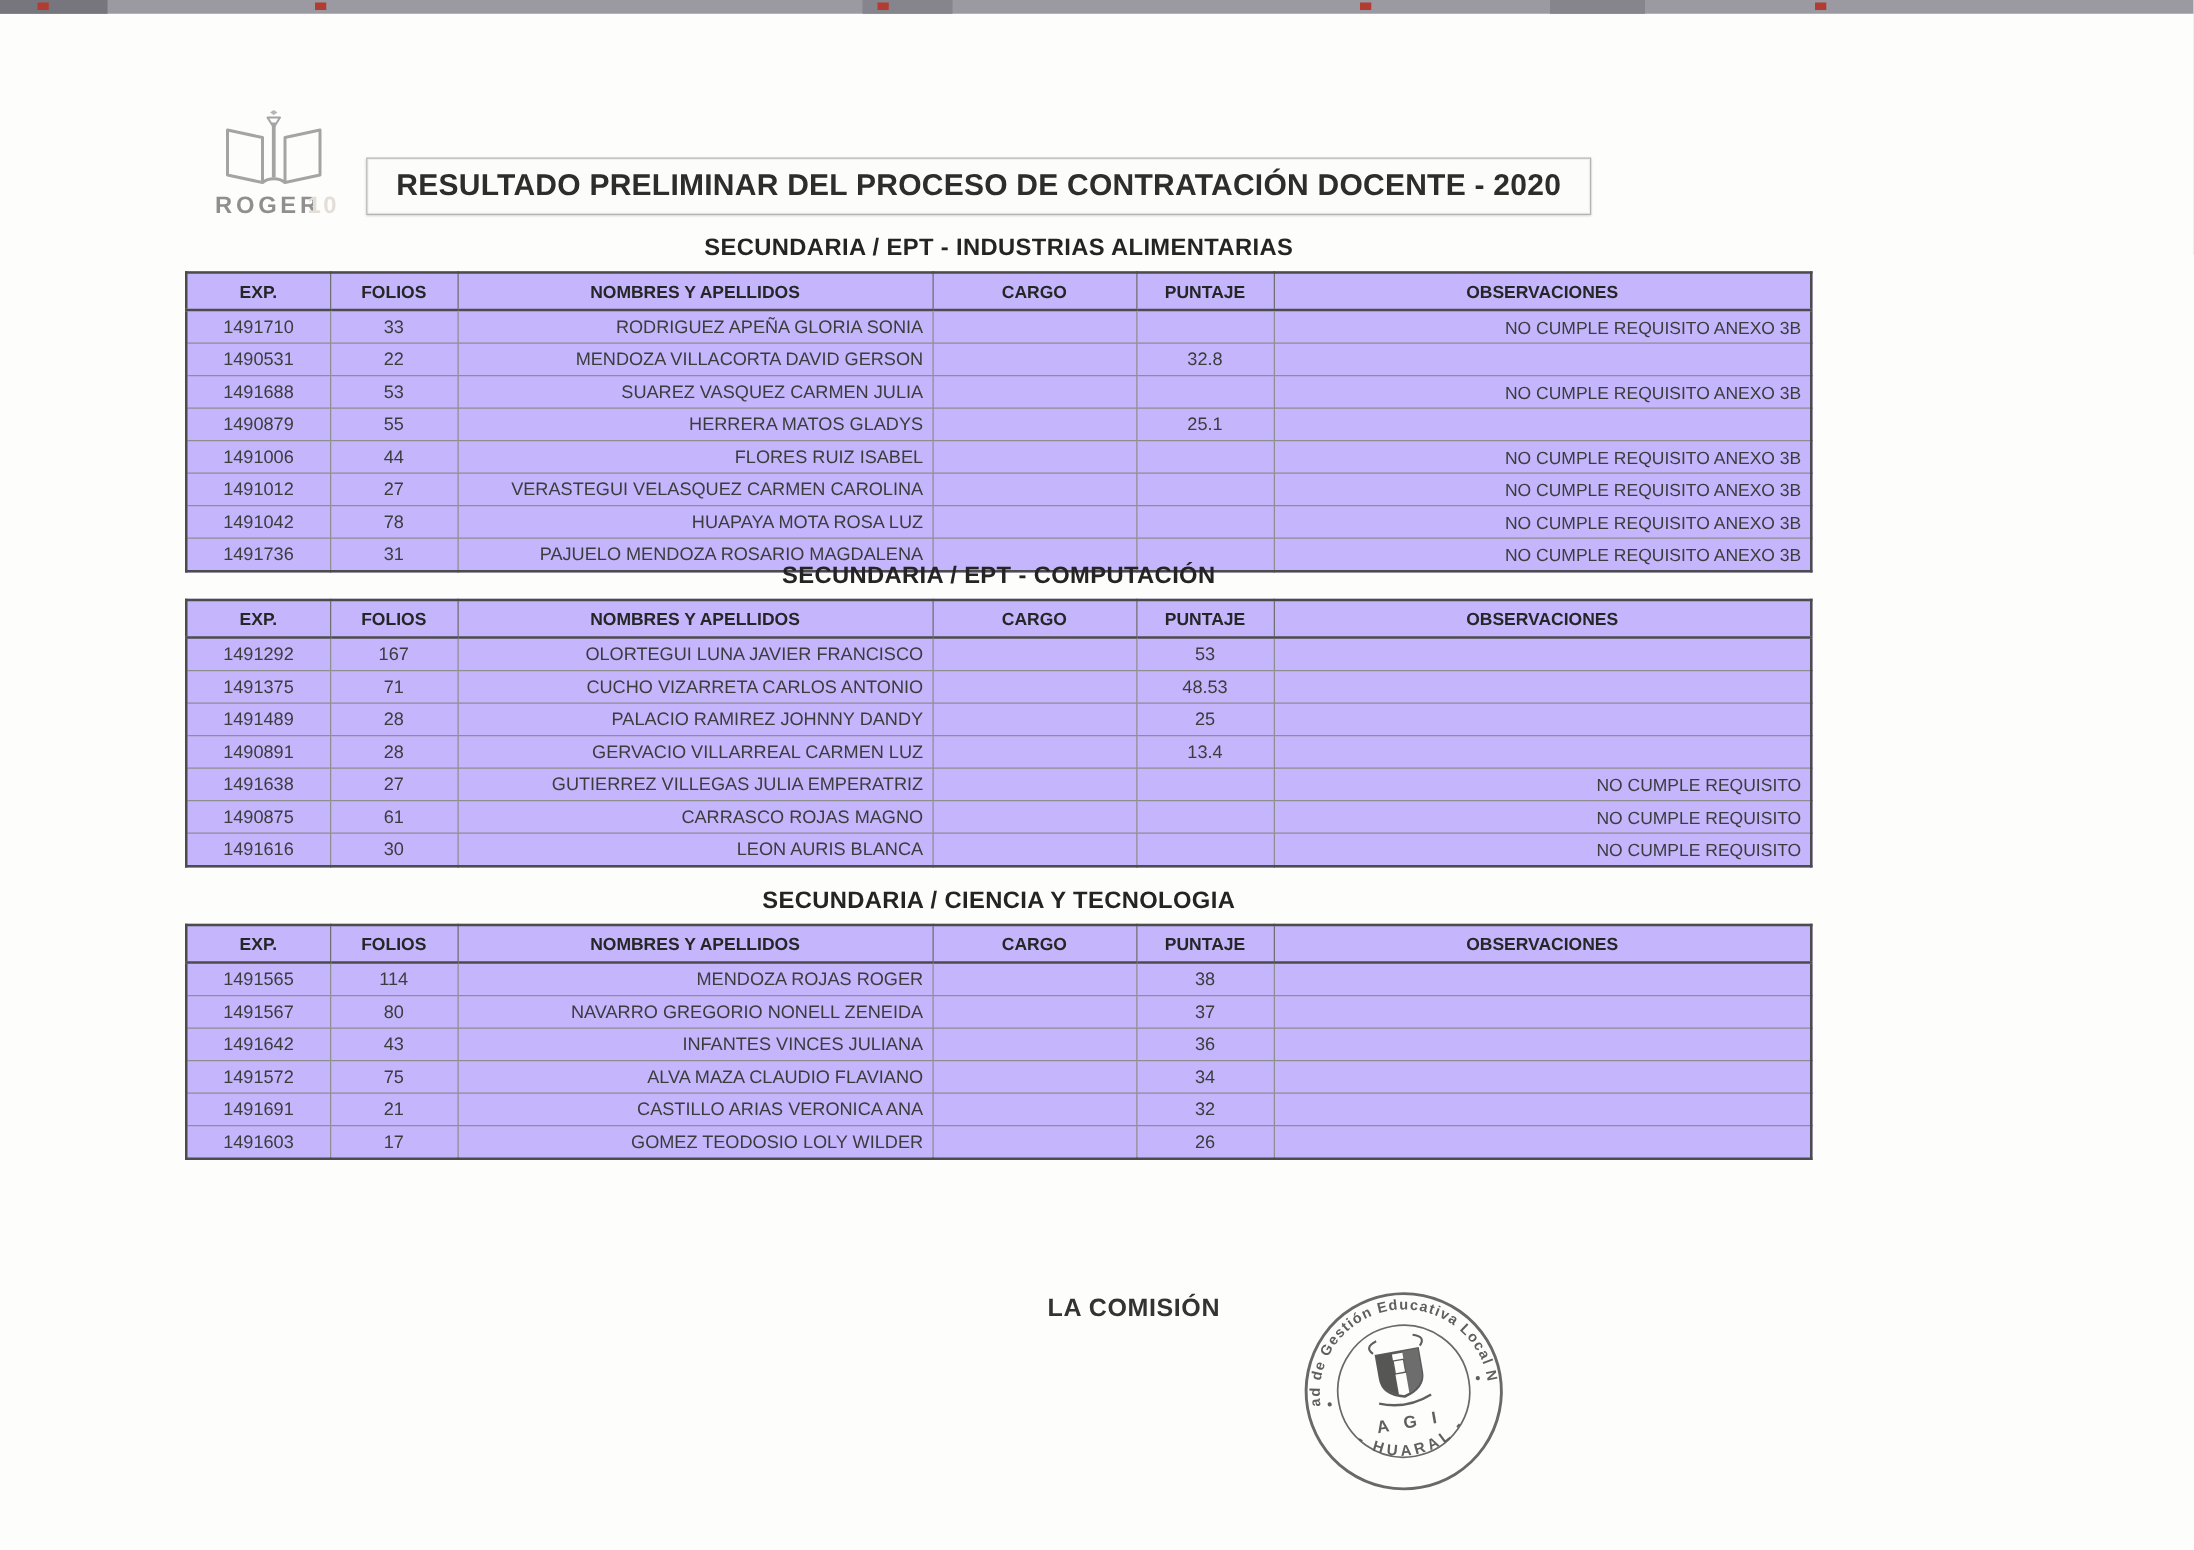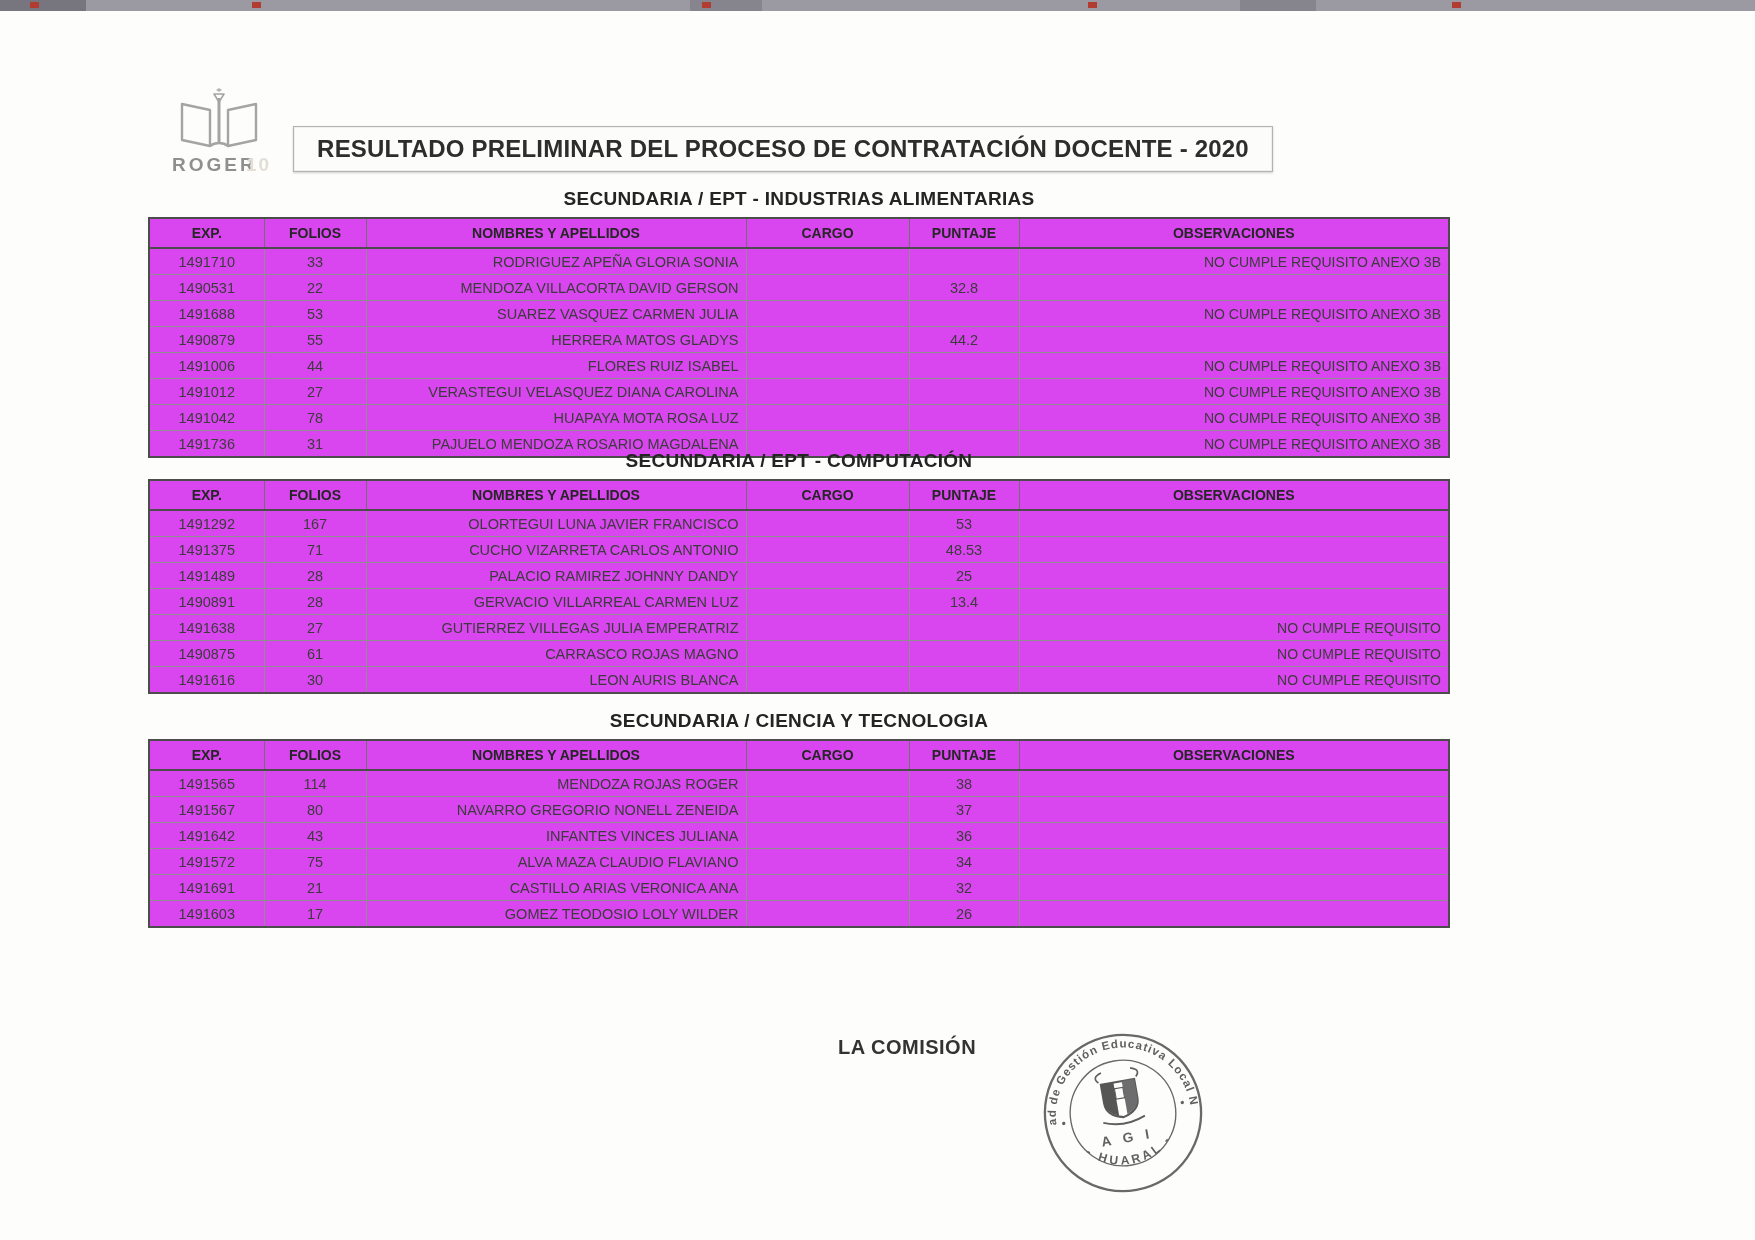--- a/index.html
+++ b/index.html
@@ -49,21 +49,21 @@
   #sec-0 { top:188px; }
   #sec-1 { top:450px; }
   #sec-2 { top:710px; }
   .section-title {
     margin:0 0 7px 0; text-align:center;
     font-size:19px; font-weight:bold; color:#242424; letter-spacing:.3px;
   }
   table.results-table {
     width:100%; border-collapse:collapse; table-layout:fixed;
     border:2px solid #4c4c4c;
-    background:#d946ef;
+    background:#c4b5fd;
   }
   .results-table th {
     height:28px; font-size:14px; font-weight:bold; color:#262626;
     border:1px solid #6f6f6f; border-bottom:2px solid #4c4c4c;
     text-align:center; padding:0 4px;
   }
   .results-table td {
     height:25px; font-size:14.5px; color:#3c3c3c;
     border:1px solid #8e8e8e; padding:0 7px;
     white-space:nowrap; overflow:hidden;
@@ -164,35 +164,35 @@
               <td class="cell-nombres">SUAREZ VASQUEZ CARMEN JULIA</td>
               <td class="cell-cargo"></td>
               <td class="cell-puntaje"></td>
               <td class="cell-observaciones">NO CUMPLE REQUISITO ANEXO 3B</td>
             </tr>
             <tr>
               <td class="cell-exp">1490879</td>
               <td class="cell-folios">55</td>
               <td class="cell-nombres">HERRERA MATOS GLADYS</td>
               <td class="cell-cargo"></td>
-              <td class="cell-puntaje">44.2</td>
+              <td class="cell-puntaje">25.1</td>
               <td class="cell-observaciones"></td>
             </tr>
             <tr>
               <td class="cell-exp">1491006</td>
               <td class="cell-folios">44</td>
               <td class="cell-nombres">FLORES RUIZ ISABEL</td>
               <td class="cell-cargo"></td>
               <td class="cell-puntaje"></td>
               <td class="cell-observaciones">NO CUMPLE REQUISITO ANEXO 3B</td>
             </tr>
             <tr>
               <td class="cell-exp">1491012</td>
               <td class="cell-folios">27</td>
-              <td class="cell-nombres">VERASTEGUI VELASQUEZ DIANA CAROLINA</td>
+              <td class="cell-nombres">VERASTEGUI VELASQUEZ CARMEN CAROLINA</td>
               <td class="cell-cargo"></td>
               <td class="cell-puntaje"></td>
               <td class="cell-observaciones">NO CUMPLE REQUISITO ANEXO 3B</td>
             </tr>
             <tr>
               <td class="cell-exp">1491042</td>
               <td class="cell-folios">78</td>
               <td class="cell-nombres">HUAPAYA MOTA ROSA LUZ</td>
               <td class="cell-cargo"></td>
               <td class="cell-puntaje"></td>

